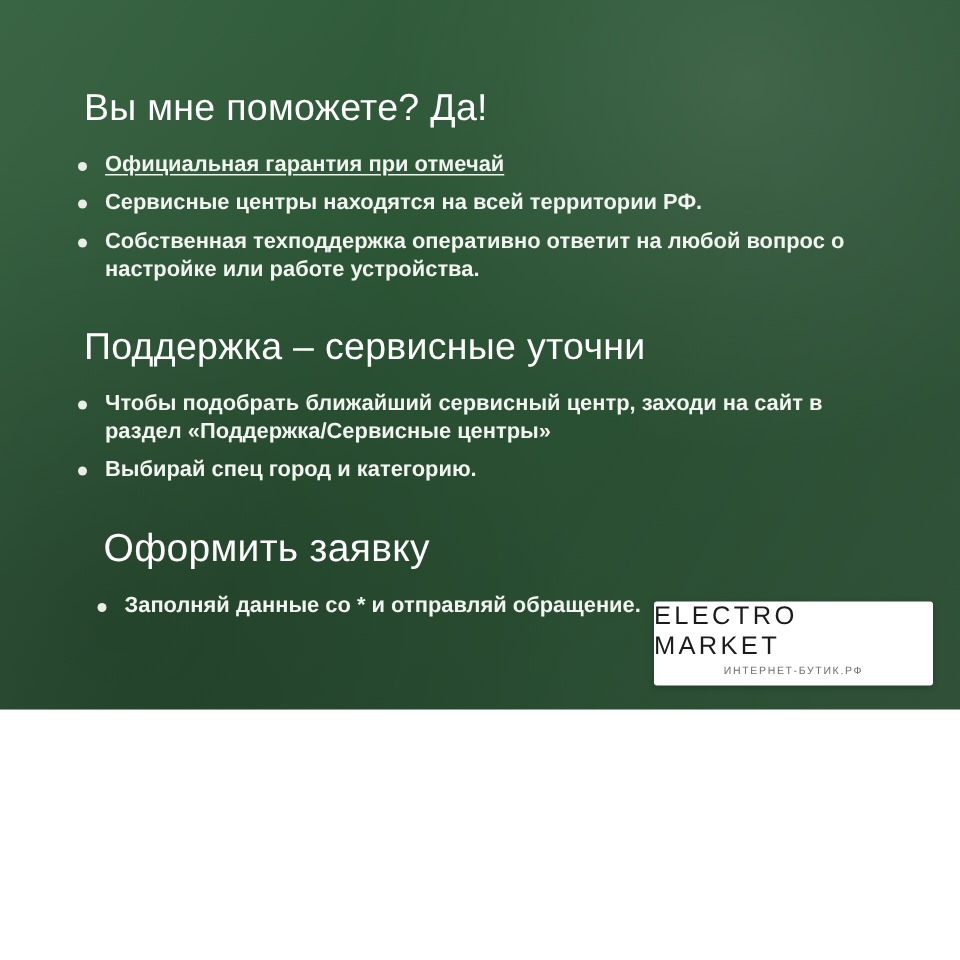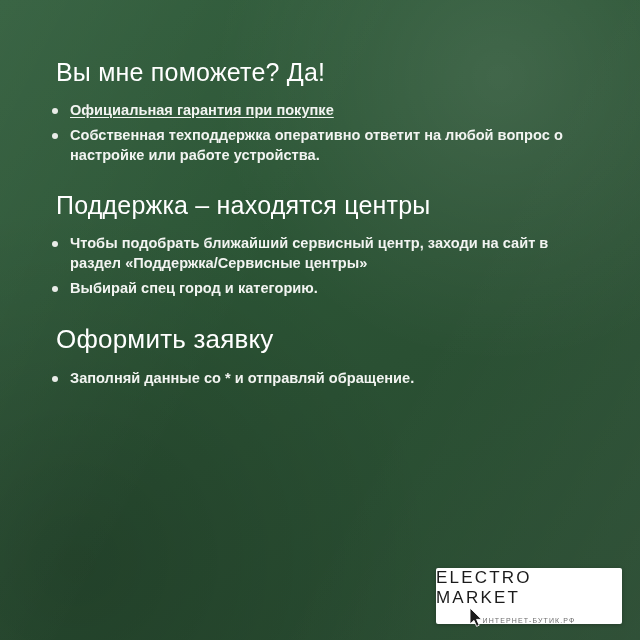--- a/index.html
+++ b/index.html
@@ -9,21 +9,21 @@
   body {
     width: 640px;
     height: 640px;
     font-family: "Liberation Sans", sans-serif;
     background: #ffffff;
     overflow: hidden;
   }
   .slide {
     position: relative;
     width: 640px;
-    height: 640px;
+    height: 473px;
     background:
       radial-gradient(circle at 78% 12%, rgba(255,255,255,0.10) 0%, rgba(255,255,255,0.0) 38%),
       radial-gradient(circle at 12% 88%, rgba(0,0,0,0.18) 0%, rgba(0,0,0,0.0) 45%),
       linear-gradient(152deg, #2f5c3a 0%, #2c5636 32%, #2a5033 58%, #27492f 100%);
     box-sizing: border-box;
     padding: 40px 44px 0 48px;
     color: #ffffff;
     overflow: hidden;
   }
   
@@ -71,37 +71,37 @@
     height: 6px;
     border-radius: 50%;
     background: #e9ece8;
   }
   li .underline {
     text-decoration: underline;
     text-underline-offset: 2px;
   }
   .sec-1 { margin-top: 18px; }
   .sec-2 { margin-top: 44px; }
-  .sec-3 { margin-top: 42px; }
+  .sec-3 { margin-top: 42px; margin-left: 13px; }
   .sec-3 h2.heading { font-size: 26px; }
 
   .logo-card {
     position: absolute;
     right: 18px;
     bottom: 16px;
     width: 186px;
     height: 56px;
     background: #ffffff;
     border-radius: 2px;
     box-shadow: 0 1px 4px rgba(0,0,0,0.25);
     z-index: 5;
     display: flex;
     flex-direction: column;
     align-items: center;
-    justify-content: space-between;
+    justify-content: flex-start;
   }
   .logo-main {
     font-size: 17px;
     letter-spacing: 2.2px;
     color: #1b1b1b;
     font-weight: 400;
   }
   .logo-sub {
     font-size: 7px;
     letter-spacing: 1.1px;
@@ -118,27 +118,28 @@
   }
 </style>
 </head>
 <body>
 
 <div class="slide">
 
   <div class="section sec-1">
     <h2 class="heading">Вы мне поможете? Да!</h2>
     <ul class="bullets">
-      <li><span class="underline">Официальная гарантия при покупке</span></li>
+      <li><span class="underline">Официальная гарантия при отмечай</span></li>
+      <li><span>Сервисные центры находятся на всей территории РФ.</span></li>
       <li><span>Собственная техподдержка оперативно ответит на любой вопрос о настройке или работе устройства.</span></li>
     </ul>
   </div>
 
   <div class="section sec-2">
-    <h2 class="heading">Поддержка – находятся центры</h2>
+    <h2 class="heading">Поддержка – сервисные уточни</h2>
     <ul class="bullets">
       <li><span>Чтобы подобрать ближайший сервисный центр, заходи на сайт в раздел «Поддержка/Сервисные центры»</span></li>
       <li><span>Выбирай спец город и категорию.</span></li>
     </ul>
   </div>
 
   <div class="section sec-3">
     <h2 class="heading">Оформить заявку</h2>
     <ul class="bullets">
       <li><span>Заполняй данные со * и отправляй обращение.</span></li>

